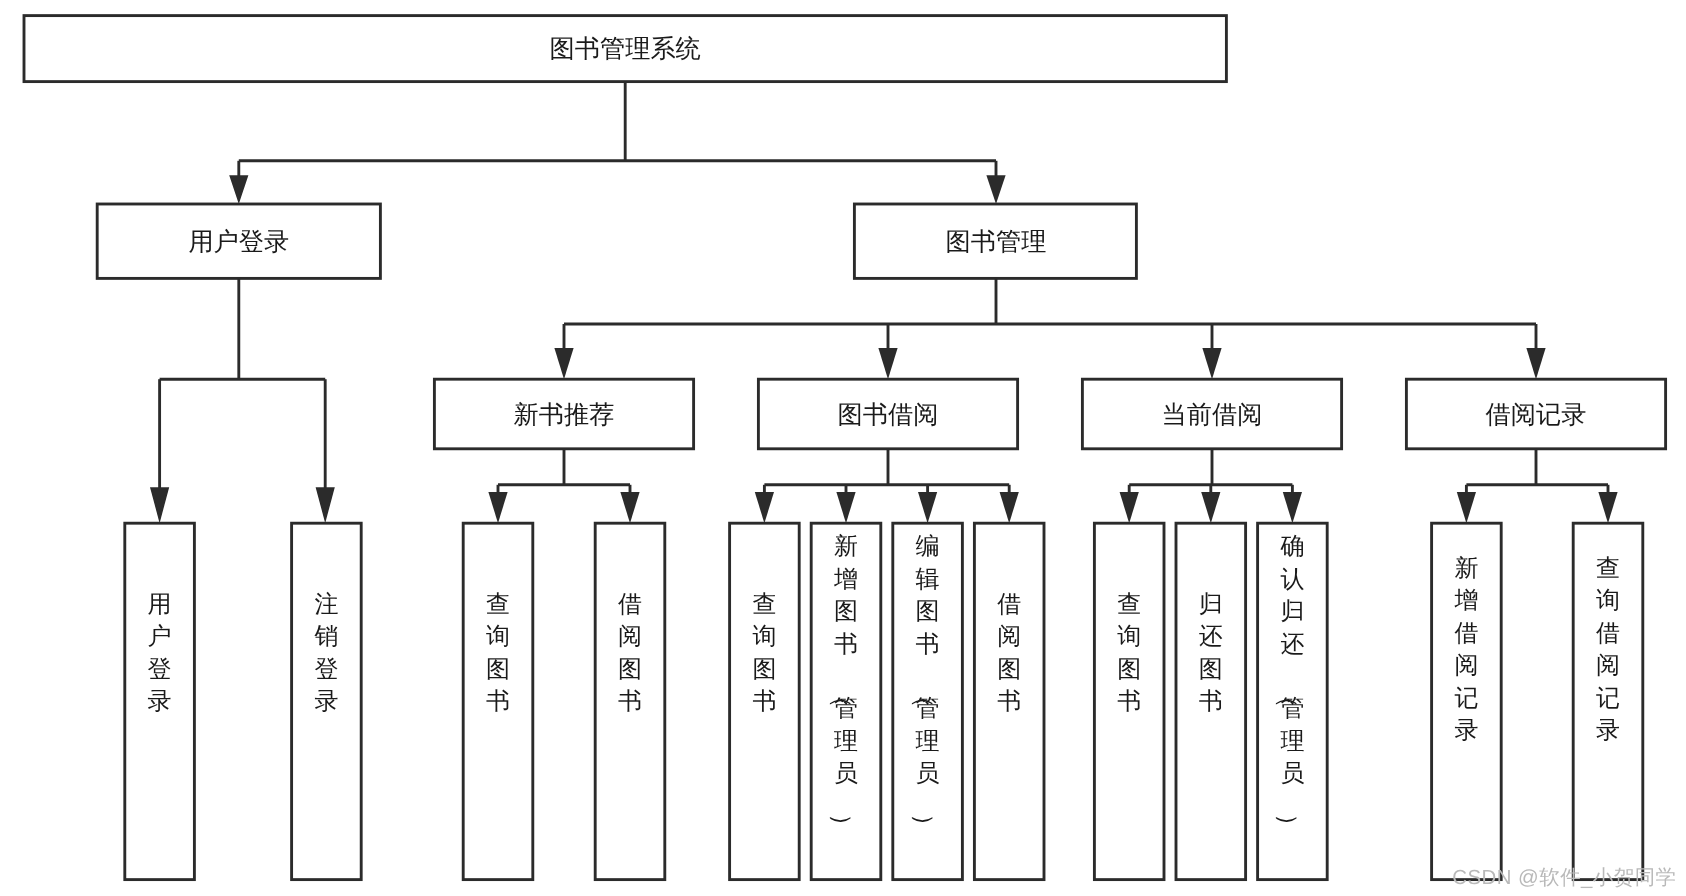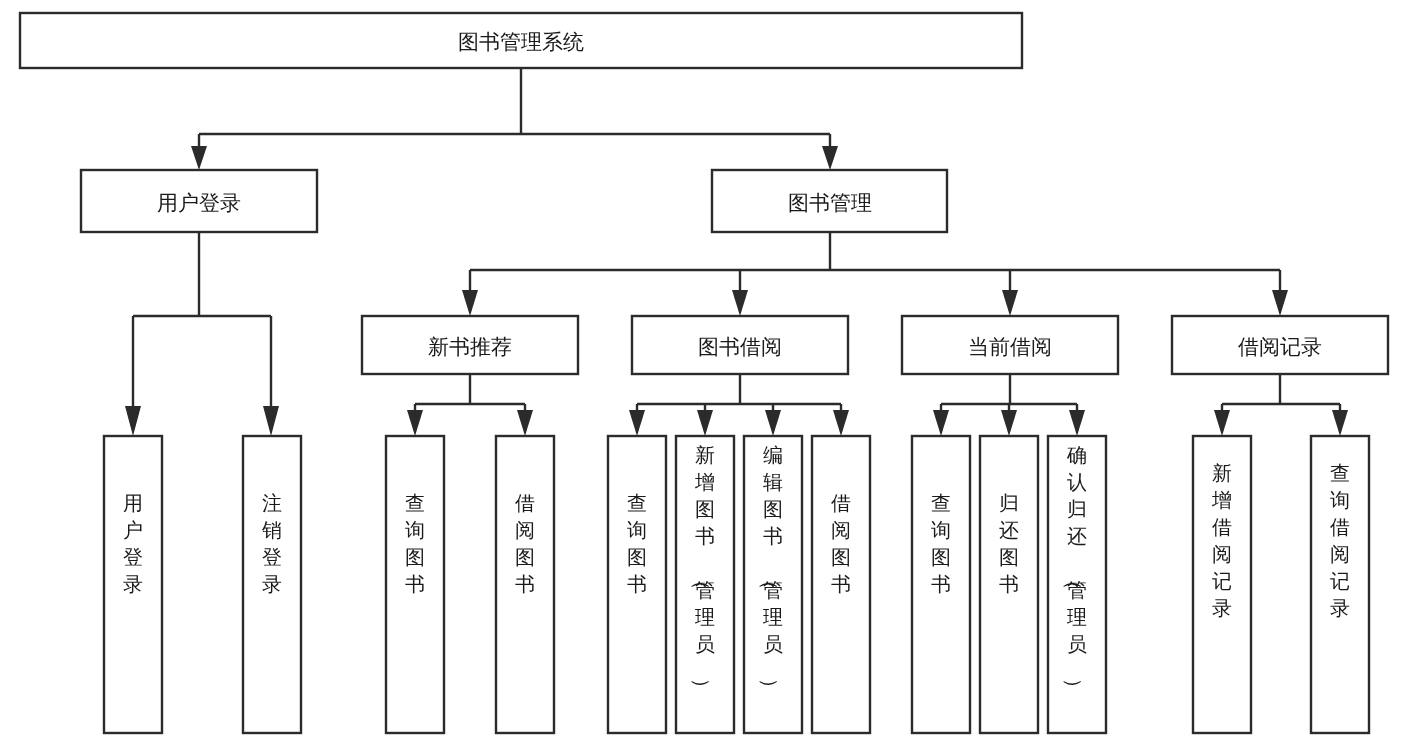--- a/index.html
+++ b/index.html
@@ -244,14 +244,15 @@
       <text class="node-label-v" x="1222" y="480"><tspan x="1222" y="480">新</tspan><tspan x="1222" y="507">增</tspan><tspan x="1222" y="534">借</tspan><tspan x="1222" y="561">阅</tspan><tspan x="1222" y="588">记</tspan><tspan x="1222" y="615">录</tspan></text>
     </g>
 
     <g>
       <rect class="node-box" x="1311" y="436" width="58" height="297"></rect>
       <text class="node-label-v" x="1340" y="480"><tspan x="1340" y="480">查</tspan><tspan x="1340" y="507">询</tspan><tspan x="1340" y="534">借</tspan><tspan x="1340" y="561">阅</tspan><tspan x="1340" y="588">记</tspan><tspan x="1340" y="615">录</tspan></text>
     </g>
 
   </svg>
 
+  <div class="watermark">CSDN @软件_小贺同学</div>
 
 </div>
 
 </body></html>

